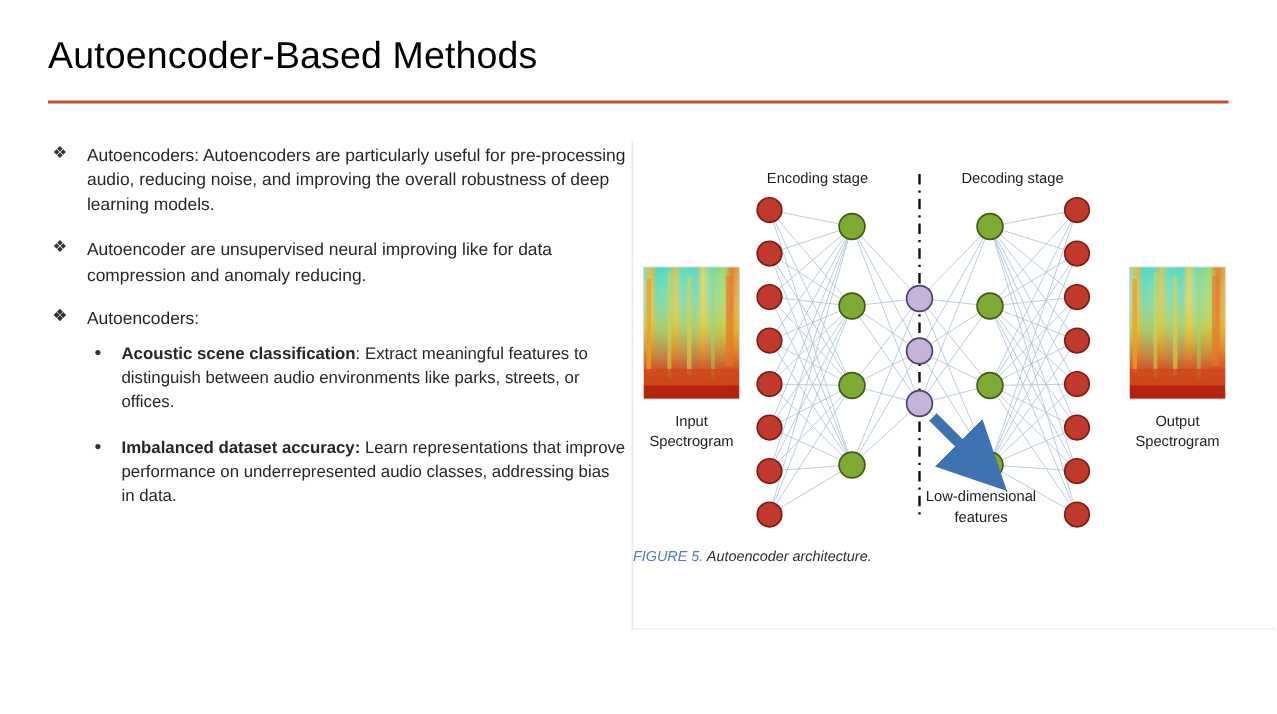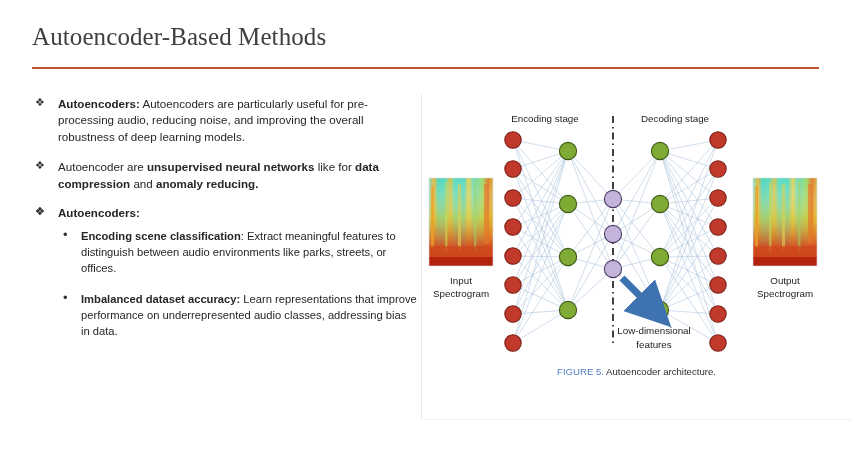--- a/index.html
+++ b/index.html
@@ -13,23 +13,22 @@
     color: #262626;
   }
 
   
   .slide-title {
     position: absolute;
     left: 32px; top: 23px;
     font-size: 25px;
     font-weight: 400;
     letter-spacing: .1px;
-    color: #404040;
+    color: #000000;
     white-space: nowrap;
-    font-family: Liberation Serif, serif;
   }
   .title-rule {
     position: absolute;
     left: 32px; top: 67px;
     width: 787px; height: 2px;
     background: #C1502E;
   }
 
   
   .content-col {
@@ -43,21 +42,21 @@
     font-size: 11.6px;
     line-height: 1.42;
     margin-bottom: 14px;
   }
   .bullet .marker {
     position: absolute;
     left: 3px; top: -1px;
     font-size: 11px;
     color: #333;
   }
-  .bullet b { font-weight: bold; }
+  .bullet b { font-weight: normal; }
 
   .sub-list { margin-top: 4px; padding-left: 27px; }
   .sub-bullet {
     position: relative;
     padding-left: 22px;
     font-size: 11.2px;
     line-height: 1.44;
     margin-bottom: 15px;
   }
   .sub-bullet .marker {
@@ -78,23 +77,24 @@
     box-sizing: border-box;
     background: #fff;
   }
   .fig-canvas {
     position: absolute;
     left: 0; top: 0; width: 430px; height: 300px;
   }
   .fig-caption {
     position: absolute;
     left: 0; right: 0; top: 272px;
-    text-align: center;
+    text-align: left;
     font-size: 9.6px;
     color: #2b2b2b;
+    font-style: italic;
   }
   .fig-caption .figno { color: #4f7cc4; }
 
   
   .stage-label {
     font-family: "Liberation Sans", sans-serif;
     font-size: 9.8px;
     fill: #1c1c1c;
   }
   .io-label {
@@ -111,36 +111,36 @@
 
 <div class="content-col">
 
   <div class="bullet">
     <span class="marker">❖</span>
     <span><b>Autoencoders:</b><span> Autoencoders are particularly useful for pre-processing audio, reducing noise, and improving the overall robustness of deep learning models.</span></span>
   </div>
 
   <div class="bullet" style="margin-bottom:13px;">
     <span class="marker">❖</span>
-    <span><span>Autoencoder are </span><b>unsupervised neural networks</b><span> like for </span><b>data compression</b><span> and </span><b>anomaly reducing.</b></span>
+    <span><span>Autoencoder are </span><b>unsupervised neural improving</b><span> like for </span><b>data compression</b><span> and </span><b>anomaly reducing.</b></span>
   </div>
 
   <div class="bullet" style="margin-bottom:13px;">
     <span class="marker">❖</span>
   </div>
 
   <div class="bullet" style="margin-bottom:6px;">
     <span class="marker">❖</span>
     <b>Autoencoders:</b>
   </div>
 
   <div class="sub-list">
     <div class="sub-bullet">
       <span class="marker">•</span>
-      <span><b>Encoding scene classification</b><span>: Extract meaningful features to distinguish between audio environments like parks, streets, or offices.</span></span>
+      <span><b>Acoustic scene classification</b><span>: Extract meaningful features to distinguish between audio environments like parks, streets, or offices.</span></span>
     </div>
     <div class="sub-bullet">
       <span class="marker">•</span>
       <span><b>Imbalanced dataset accuracy:</b><span> Learn representations that improve performance on underrepresented audio classes, addressing bias in data.</span></span>
     </div>
   </div>
 </div>
 
 <div class="figure-panel">
 

